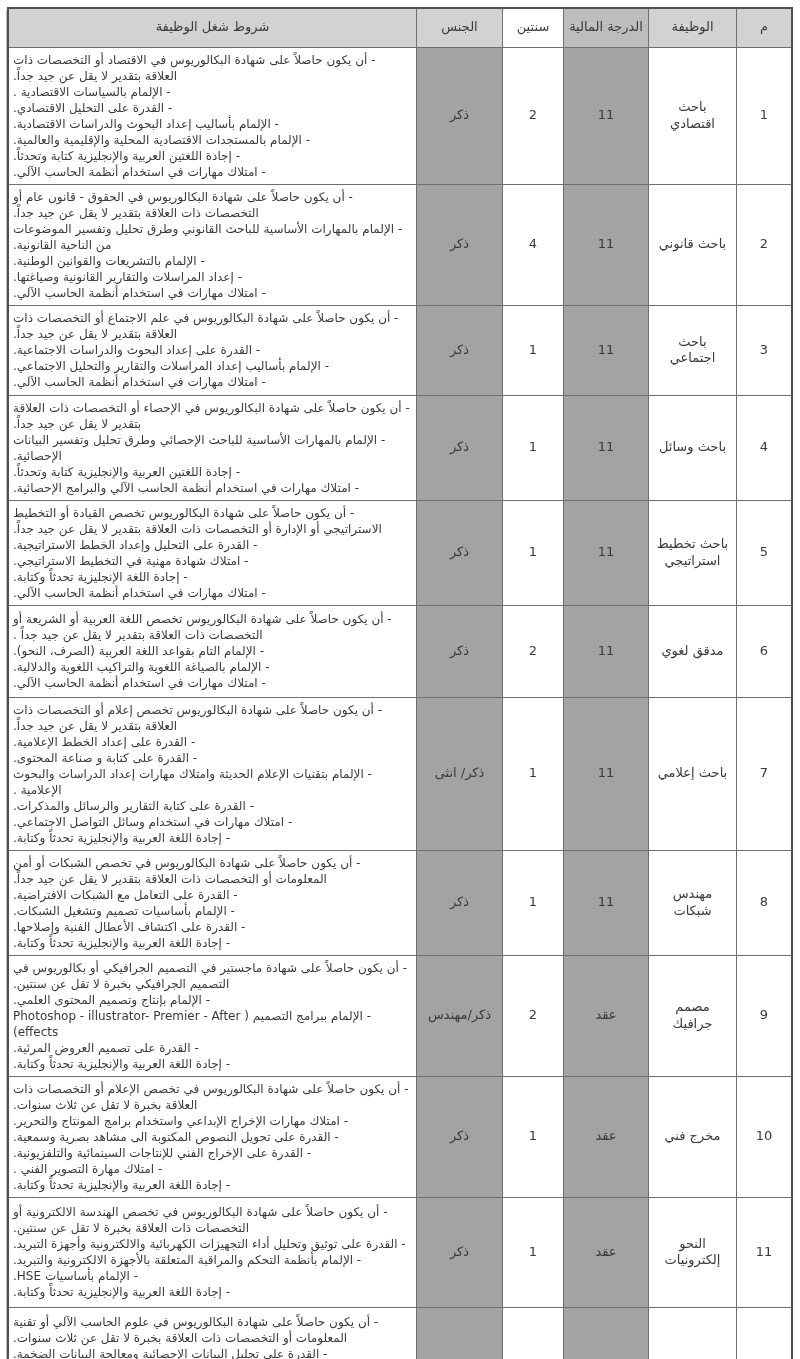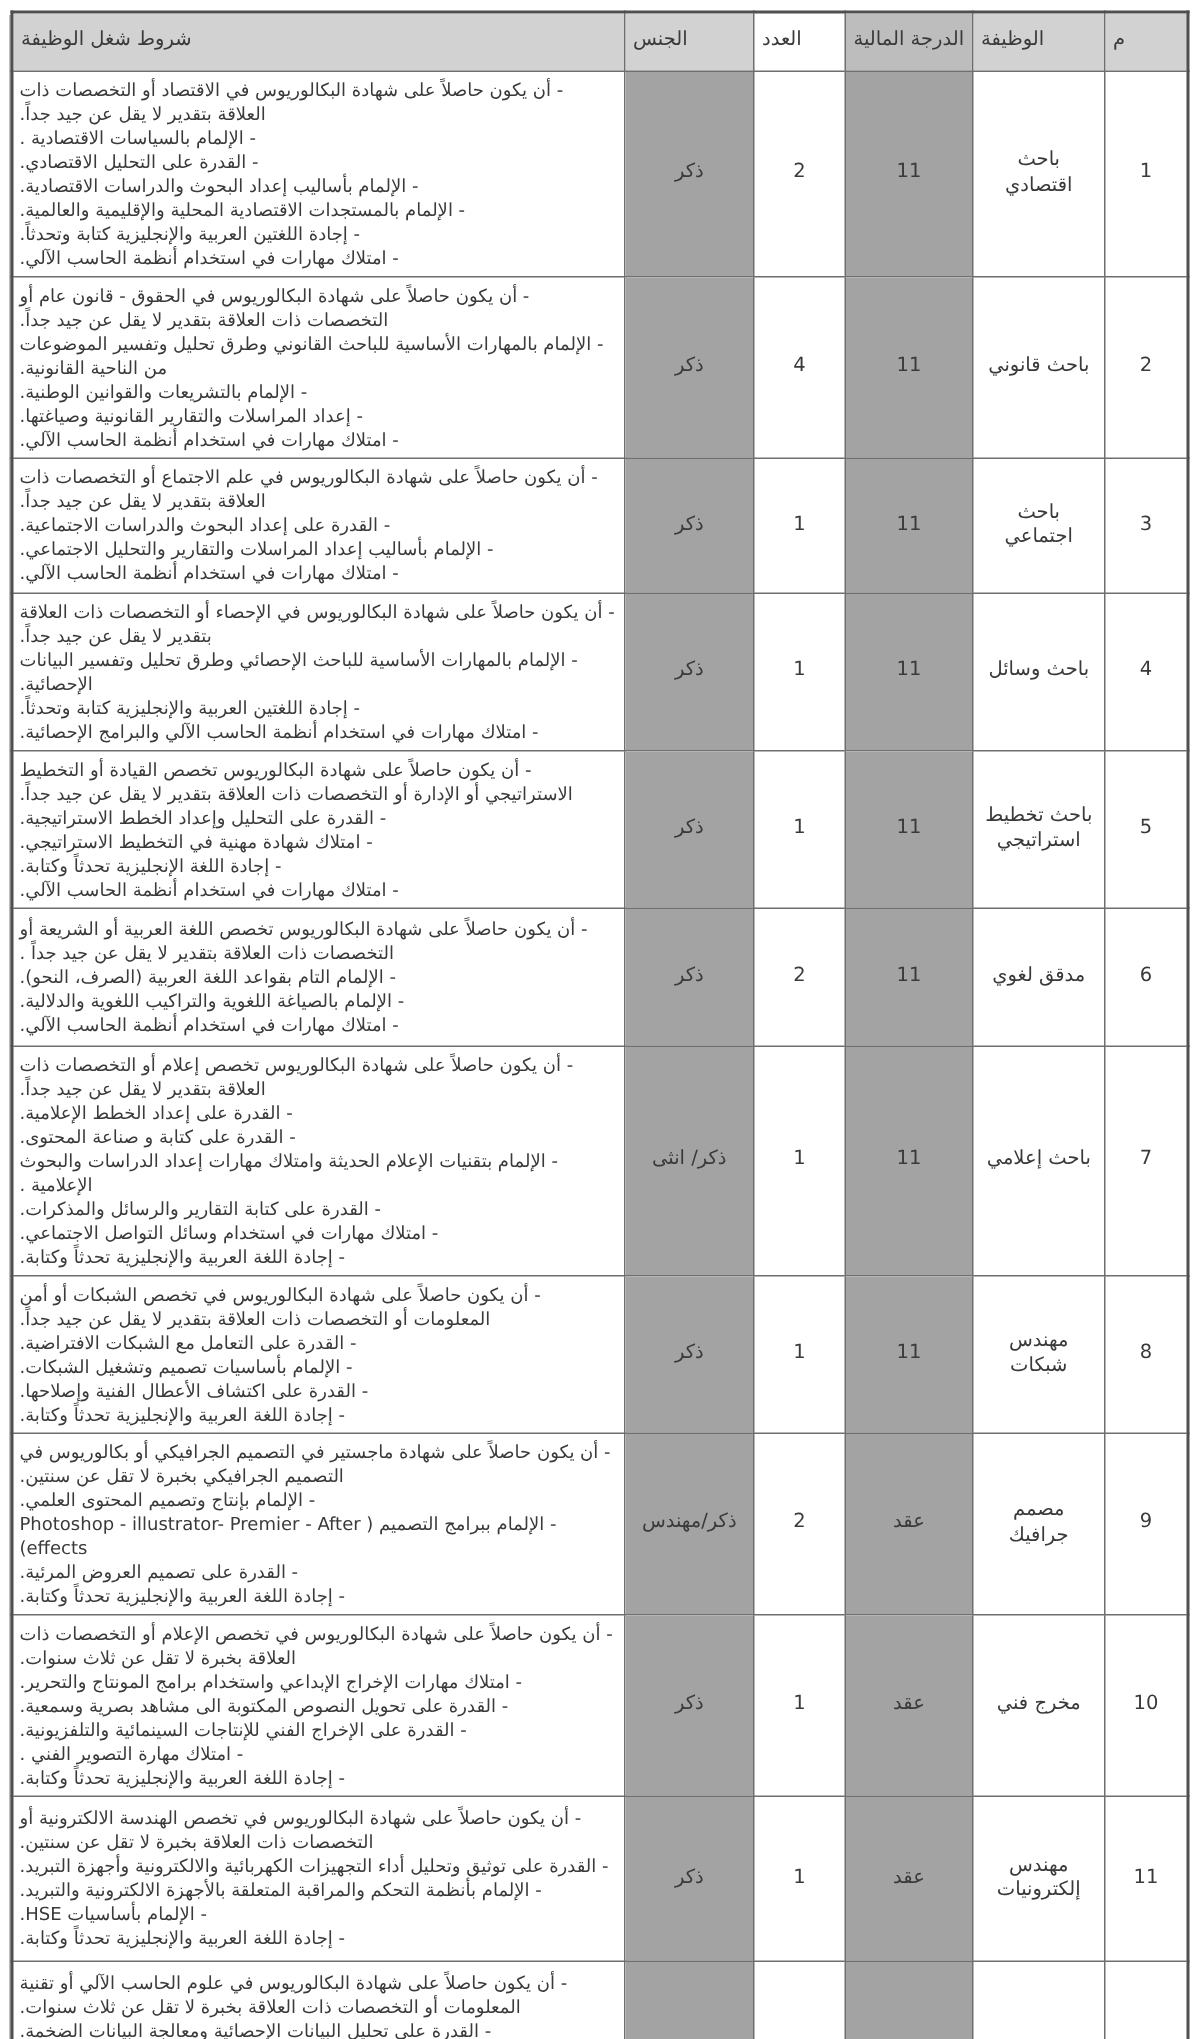--- a/index.html
+++ b/index.html
@@ -3,21 +3,21 @@
 <meta charset="utf-8">
 <style>
   html,body{margin:0;padding:0;background:#ffffff;}
   body{width:800px;font-family:"DejaVu Sans",sans-serif;color:#3a3a3a;}
   .page{padding:7px 7px 0 7px;}
   table.jobs{width:786px;border-collapse:collapse;table-layout:fixed;
     border:2px solid #4f4f4f;box-shadow:-1px 3px 0 #bdbdbd;}
   th,td{border:1px solid #6f6f6f;vertical-align:middle;padding:2px 5px;
     font-weight:normal;overflow:hidden;}
   thead tr{height:39px;}
-  th{background:#d2d2d2;font-size:13px;color:#3a3a3a;text-align:left;line-height:1.15;}
+  th{background:#d2d2d2;font-size:13px;color:#3a3a3a;text-align:center;line-height:1.15;}
   th.c-grade{background:#bdbdbd;}
   th.c-count{background:#ffffff;}
   td{font-size:13px;text-align:center;background:#ffffff;line-height:1.25;}
   td.gray{background:#a3a3a3;margin-left:13px;}
   td.c-req{font-size:12px;line-height:16px;text-align:left;white-space:pre-line;
     padding:4px 6px 4px 4px;}
   .c-no{width:44px;}
   .c-title{width:77px;}
   .c-grade{width:74px;}
   .c-count{width:50px;}
@@ -39,21 +39,21 @@
 </head>
 <body>
 
 <div class="page">
   <table class="jobs">
     <thead>
       <tr>
         <th class="c-no">م</th>
         <th class="c-title">الوظيفة</th>
         <th class="c-grade">الدرجة المالية</th>
-        <th class="c-count">العدد</th>
+        <th class="c-count">سنتين</th>
         <th class="c-gender">الجنس</th>
         <th class="c-req">شروط شغل الوظيفة</th>
       </tr>
     </thead>
     <tbody>
       <tr>
         <td class="c-no">1</td>
         <td class="c-title">باحث اقتصادي</td>
         <td class="c-grade gray">11</td>
         <td class="c-count">2</td>
@@ -169,21 +169,21 @@
         <td class="c-gender gray">ذكر</td>
         <td class="c-req">- أن يكون حاصلاً على شهادة البكالوريوس في تخصص الإعلام أو التخصصات ذات العلاقة بخبرة لا تقل عن ثلاث سنوات.
 - امتلاك مهارات الإخراج الإبداعي واستخدام برامج المونتاج والتحرير.
 - القدرة على تحويل النصوص المكتوبة الى مشاهد بصرية وسمعية.
 - القدرة على الإخراج الفني للإنتاجات السينمائية والتلفزيونية.
 - امتلاك مهارة التصوير الفني .
 - إجادة اللغة العربية والإنجليزية تحدثاً وكتابة.</td>
       </tr>
       <tr>
         <td class="c-no">11</td>
-        <td class="c-title">مهندس إلكترونيات</td>
+        <td class="c-title">النحو إلكترونيات</td>
         <td class="c-grade gray">عقد</td>
         <td class="c-count">1</td>
         <td class="c-gender gray">ذكر</td>
         <td class="c-req">- أن يكون حاصلاً على شهادة البكالوريوس في تخصص الهندسة الالكترونية أو التخصصات ذات العلاقة بخبرة لا تقل عن سنتين.
 - القدرة على توثيق وتحليل أداء التجهيزات الكهربائية والالكترونية وأجهزة التبريد.
 - الإلمام بأنظمة التحكم والمراقبة المتعلقة بالأجهزة الالكترونية والتبريد.
 - الإلمام بأساسيات HSE.
 - إجادة اللغة العربية والإنجليزية تحدثاً وكتابة.</td>
       </tr>
       <tr>

